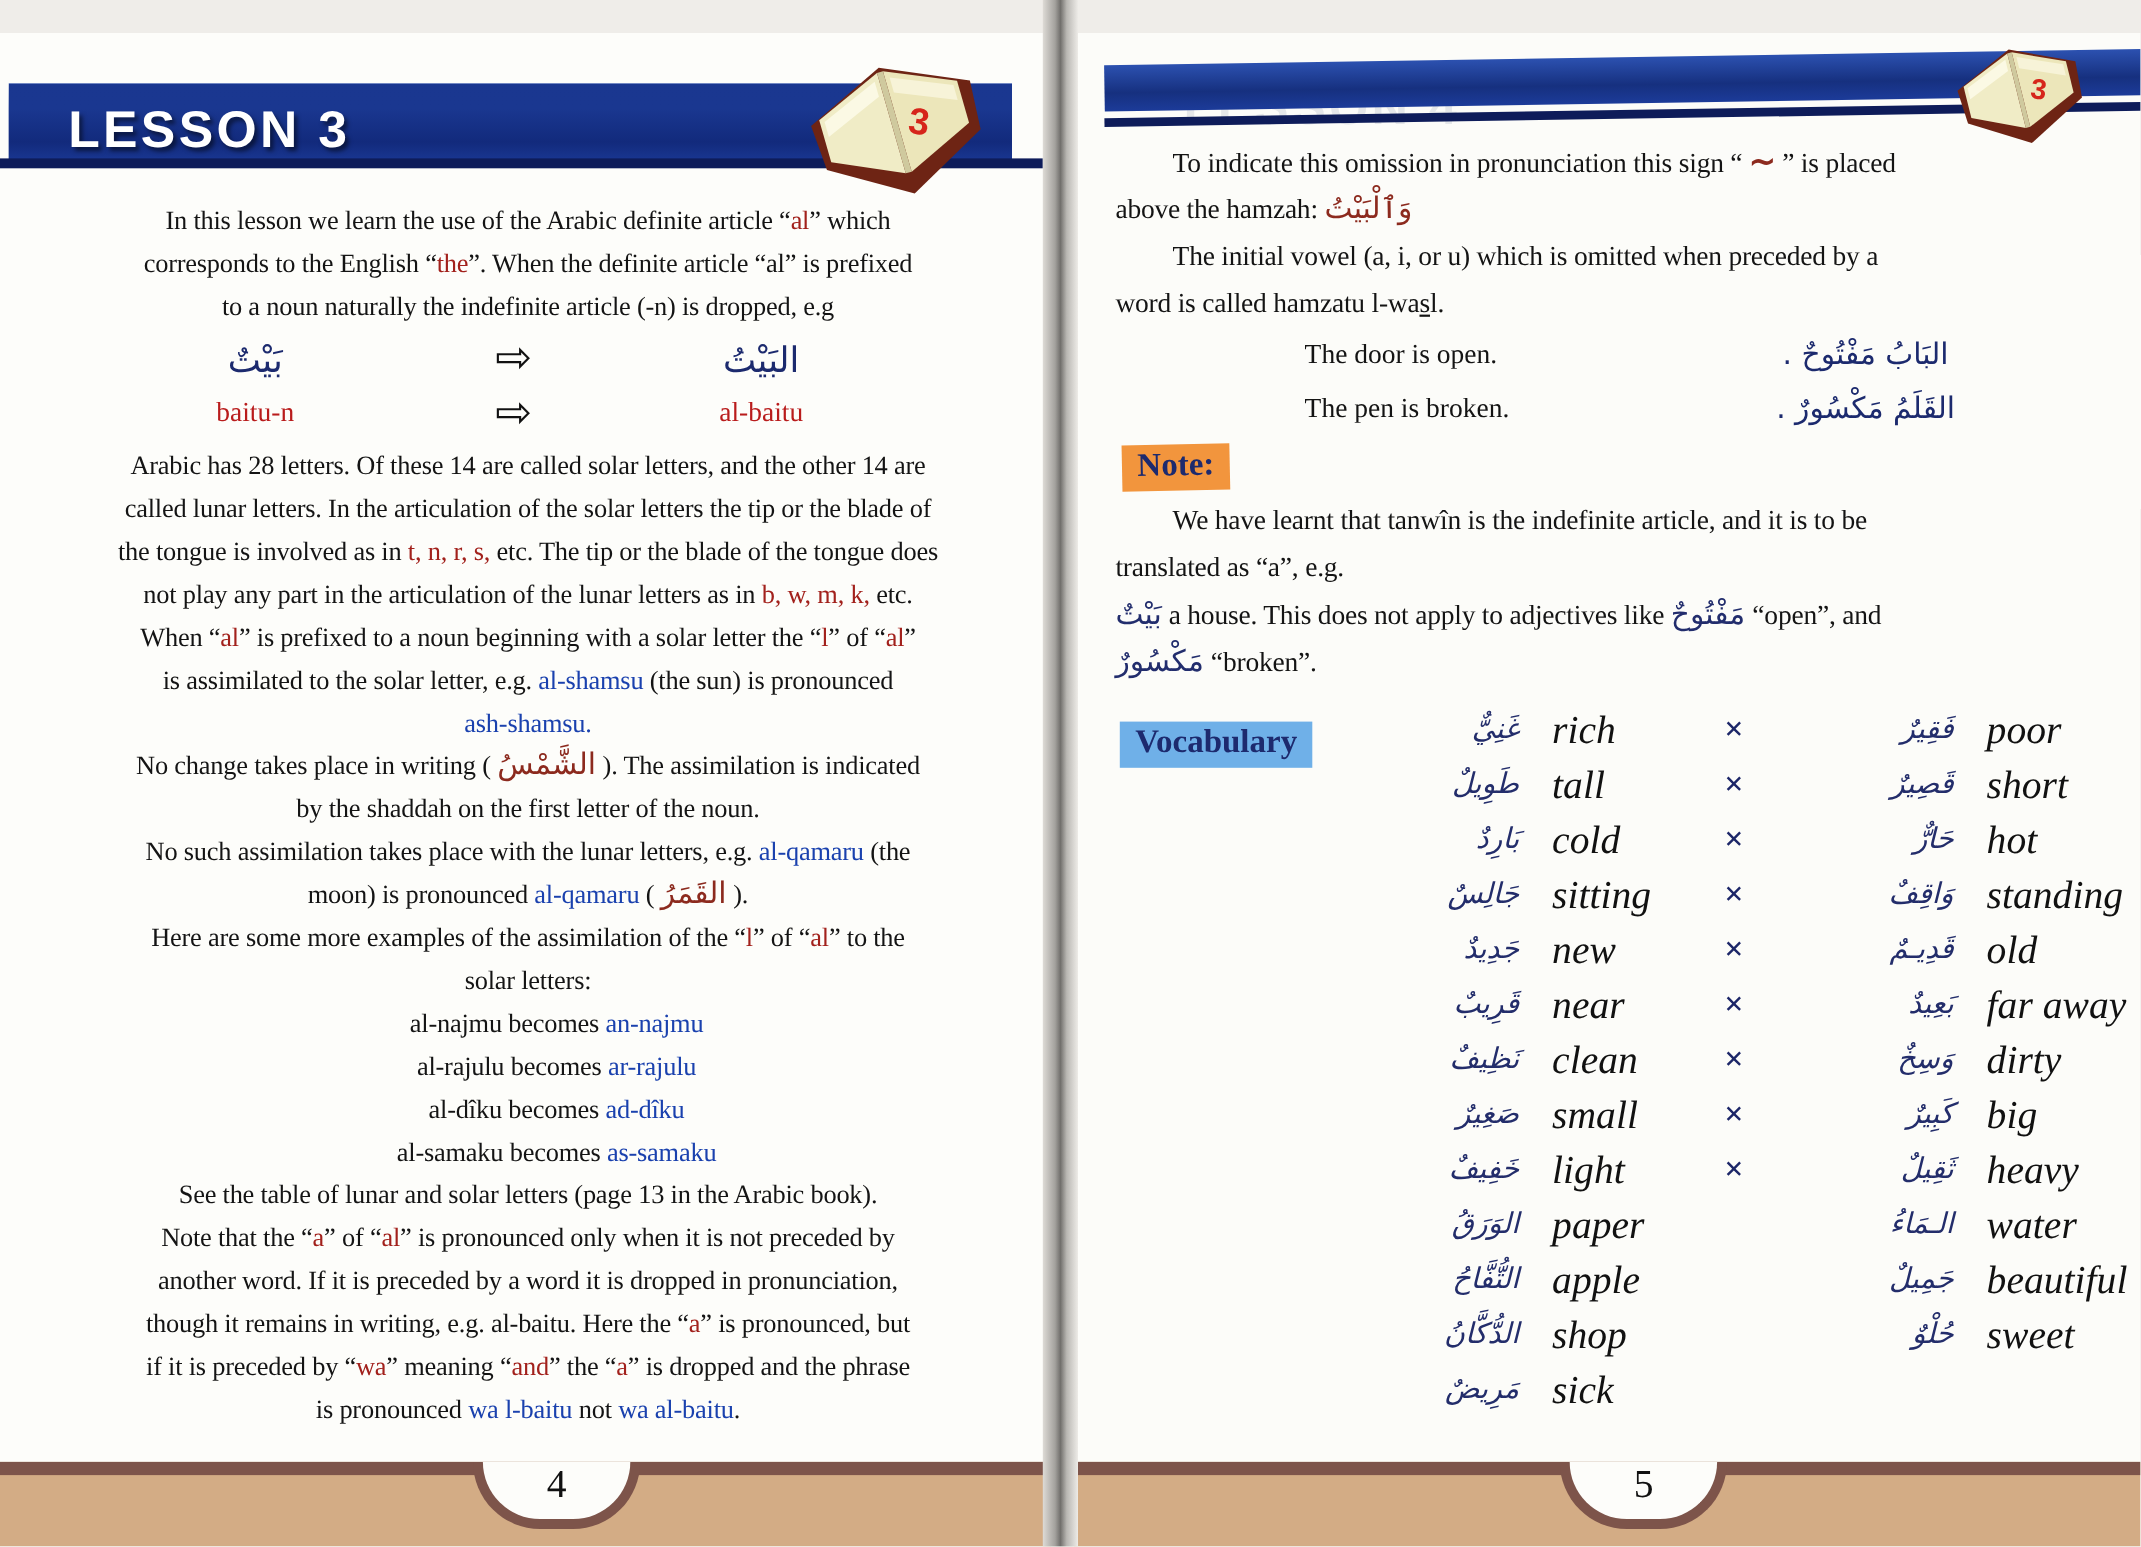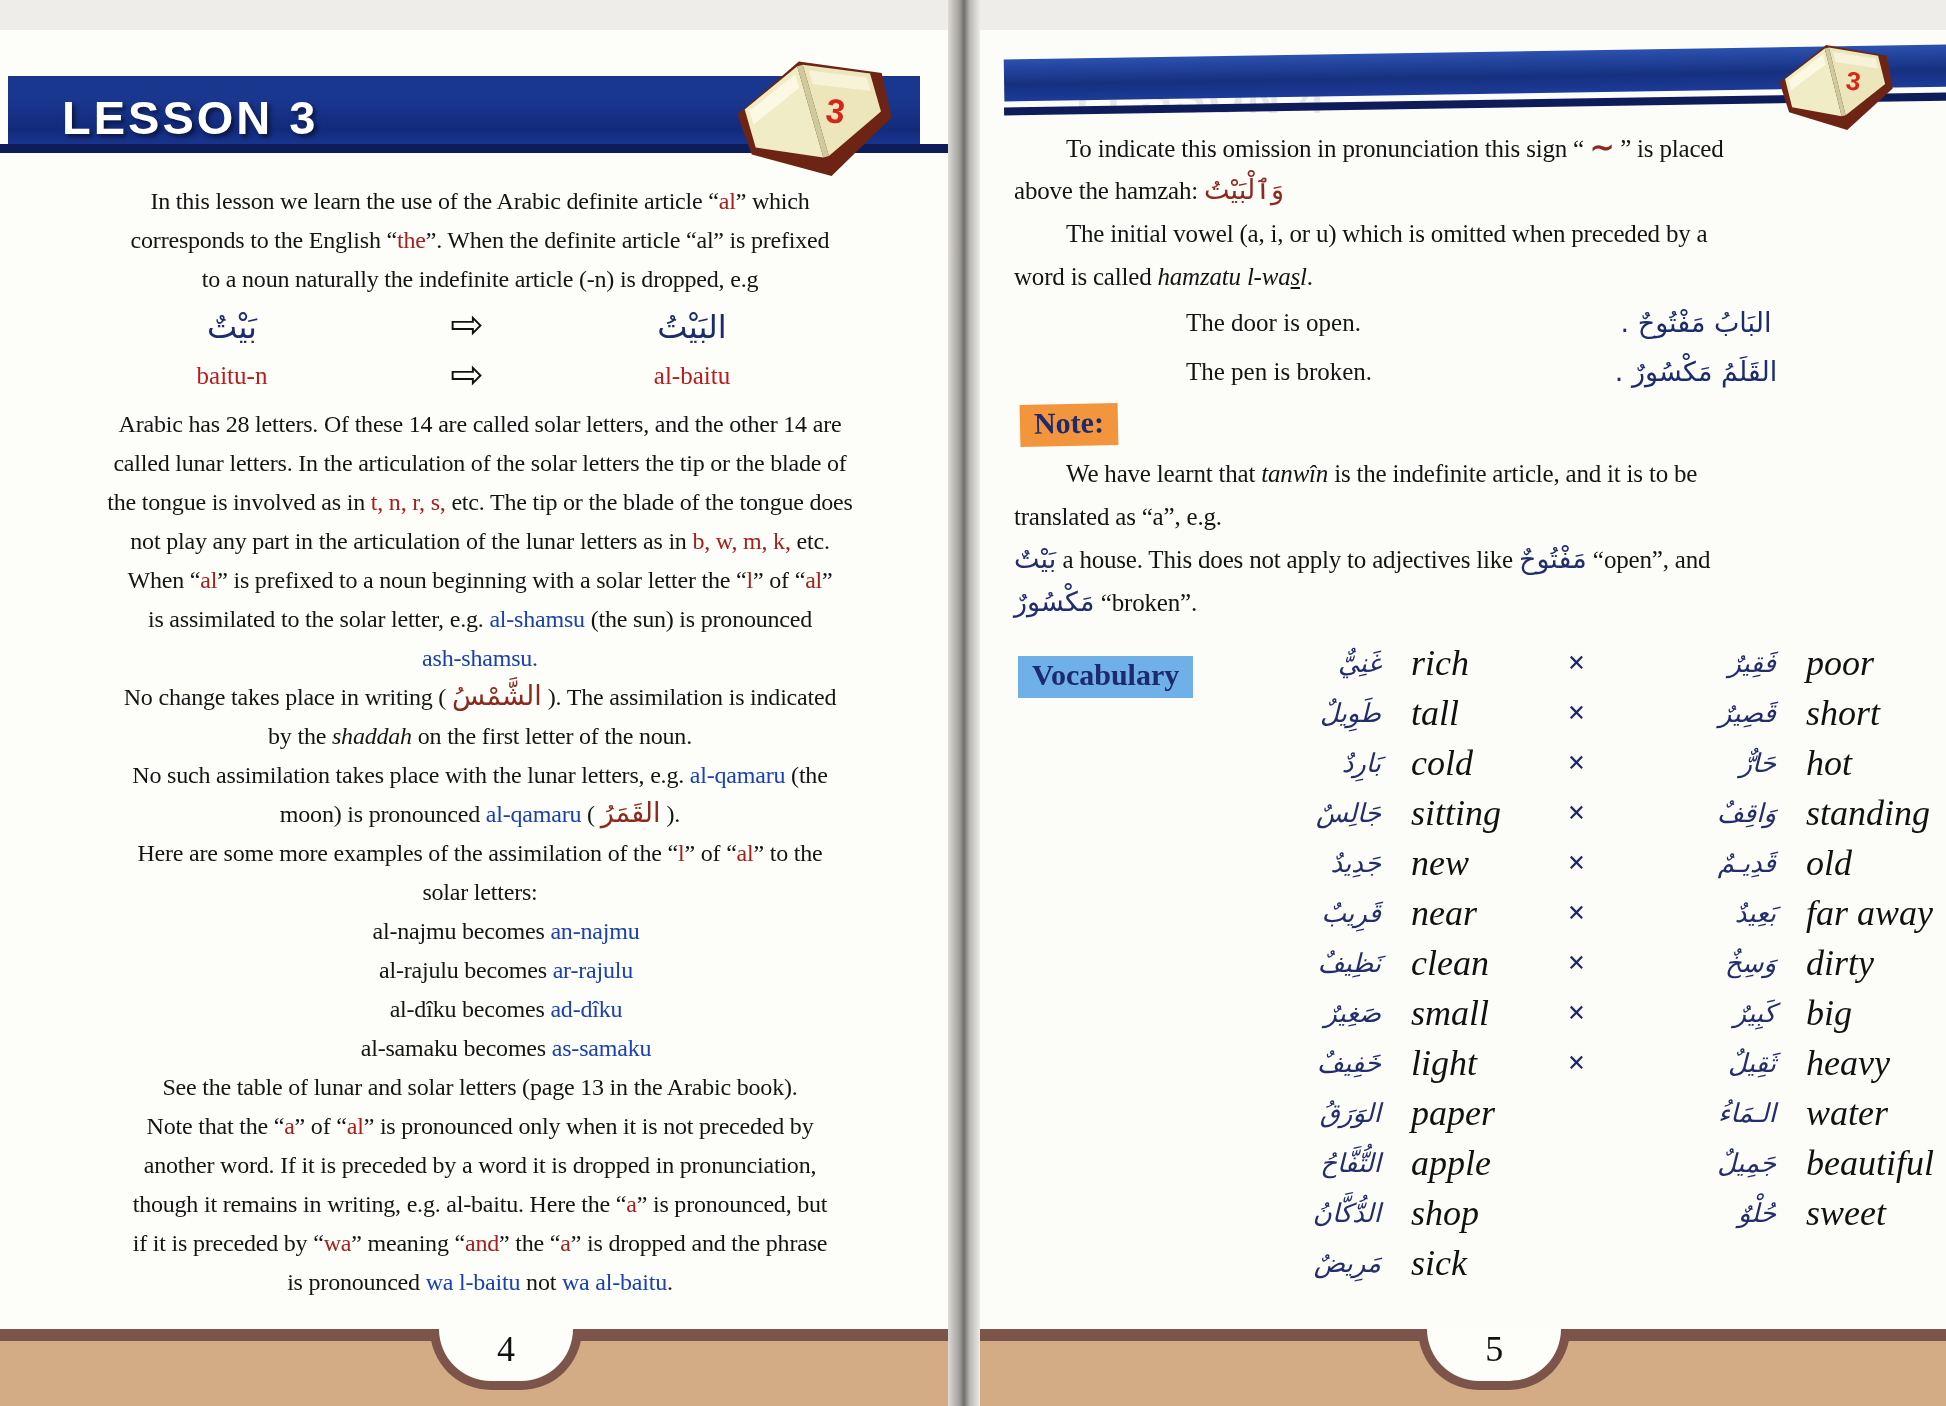--- a/index.html
+++ b/index.html
@@ -38,21 +38,21 @@
     font-weight:800;color:#d6251b;}
 
   
   .line{height:39px;line-height:39px;font-size:24px;letter-spacing:-0.2px;white-space:nowrap;text-align:center;}
   .rline{height:43px;line-height:43px;font-size:25px;letter-spacing:-0.2px;white-space:nowrap;}
   .ind{text-indent:52px;}
   .s-r{color:#a2211c;}
   .s-b{color:#1a41ae;}
   .s-m{color:#8c2a1e;}
   .s-n{color:#222d6d;}
-  .s-i{font-style:italic;}
+  .s-i{}
   .s-u{text-decoration:underline;}
   .s-a{font-family:"DejaVu Sans",sans-serif;font-size:27px;line-height:1;}
   .s-g{color:#8c2a1e;font-weight:bold;font-size:29px;}
 
   .body-left{position:absolute;left:12px;top:152px;width:936px;}
   .body-right{position:absolute;left:38px;top:96px;width:924px;}
 
   
   .ex-grid{display:grid;grid-template-columns:300px 170px 280px;margin-left:70px;text-align:center;}
   .ex-ar{font-family:"DejaVu Sans",sans-serif;font-size:32px;color:#1c2a6e;height:56px;line-height:56px;}

